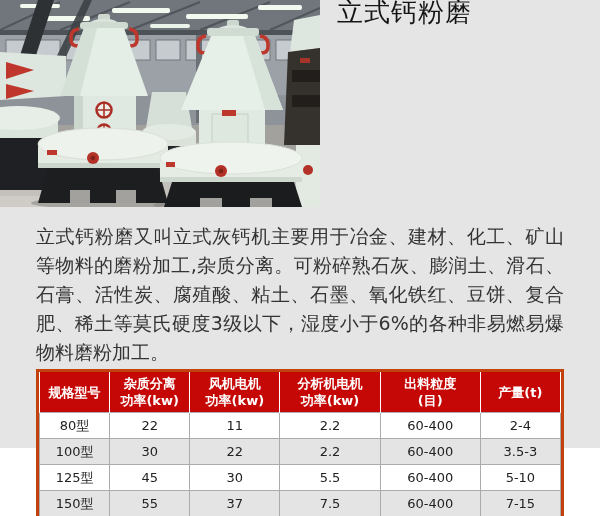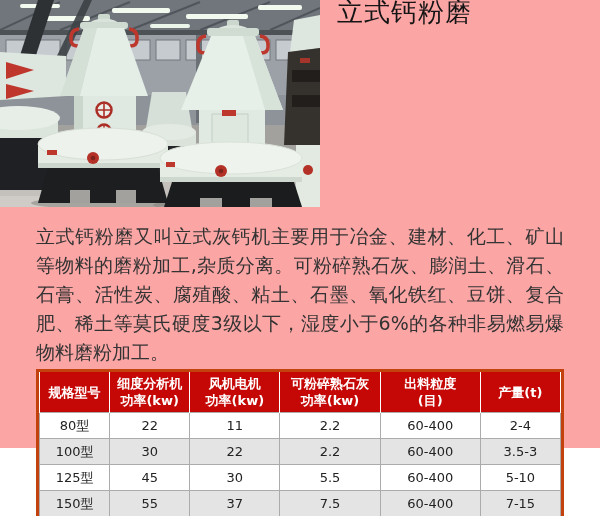--- a/index.html
+++ b/index.html
@@ -1,17 +1,17 @@
 <!DOCTYPE html>
 <html><head>
 <meta charset="utf-8">
 <style>
   html,body{margin:0;padding:0;background:#fff;}
   body{width:600px;height:516px;font-family:"DejaVu Sans",sans-serif;overflow:hidden;}
-  .page{position:relative;width:600px;height:448px;background:#fca5a5;}
+  .page{position:relative;width:600px;height:448px;background:#e5e5e5;}
 
   .photo{position:absolute;left:0;top:0;width:320px;height:207px;display:block;}
 
   .title{position:absolute;left:337px;top:-5px;margin:0;font-size:26px;font-weight:500;
          color:#151515;letter-spacing:1px;white-space:nowrap;}
   .advantage{position:absolute;left:338px;top:38px;width:260px;margin:0;
              font-size:19px;line-height:30px;color:#3c3c3c;text-align:justify;}
 
   .intro{position:absolute;left:36px;top:222px;width:528px;margin:0;
          font-size:19px;line-height:29px;color:#333;text-align:justify;}
@@ -162,25 +162,25 @@
         <col style="width:70px">
           <col style="width:80px">
           <col style="width:90px">
         <col style="width:100px">
           <col style="width:100px">
           <col style="width:80px">
       </colgroup>
       <thead>
         <tr>
           <th>规格型号</th>
-          <th>细度分析机
+          <th>杂质分离
 功率(kw)</th>
           <th>风机电机
 功率(kw)</th>
-          <th>可粉碎熟石灰
+          <th>分析机电机
 功率(kw)</th>
           <th>出料粒度
 (目)</th>
           <th>产量(t)</th>
         </tr>
       </thead>
       <tbody>
         <tr>
           <td>80型</td>
           <td>22</td>

